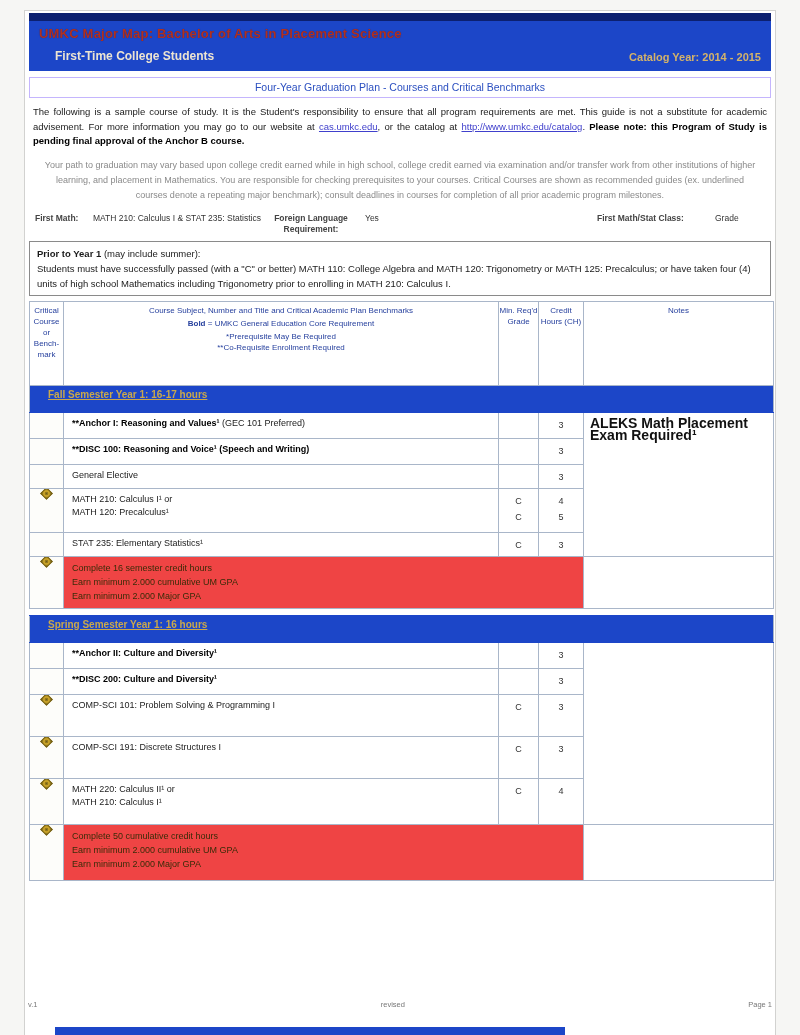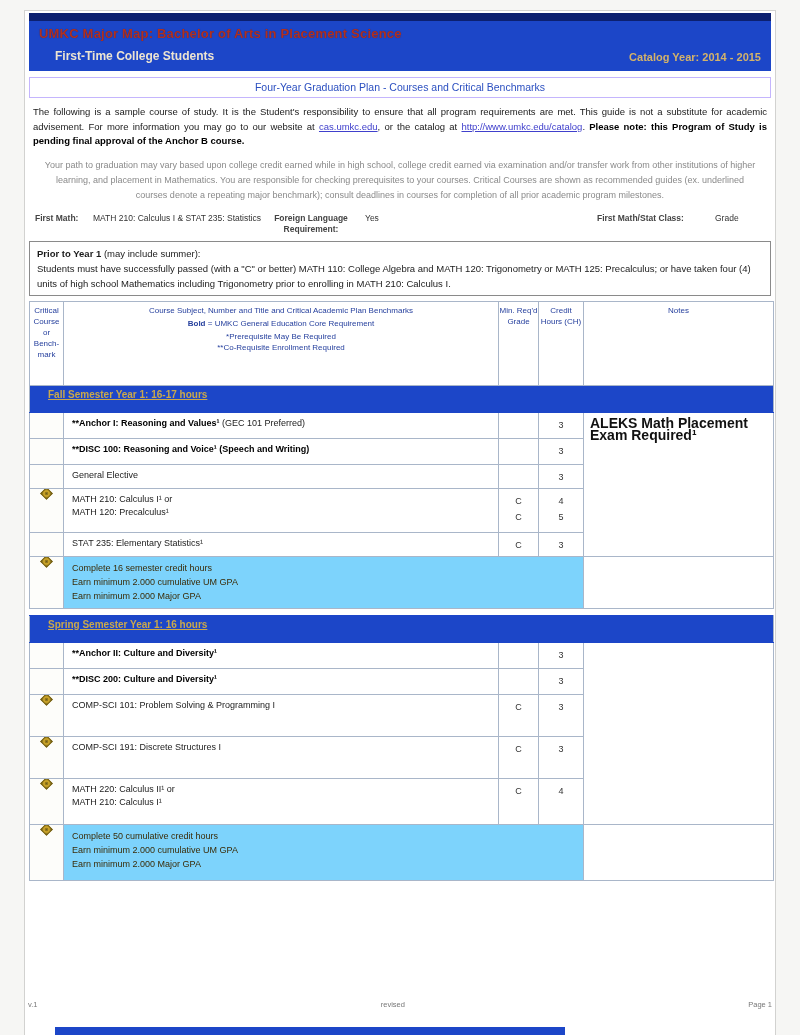--- a/index.html
+++ b/index.html
@@ -63,21 +63,21 @@
   td.course { padding:4px 4px 2px 8px; line-height:13px; }
   td.course b { color:#000; }
   td.grade, td.credit { text-align:center; padding-top:4px; line-height:16px; color:#333; }
   td.notes { padding:4px 4px 0 6px; line-height:12px; }
   td.notes .note-b { font-weight:bold; color:#111; font-size:14px; }
   td.critcell { text-align:center; vertical-align:middle; background:#fdfdfa; }
 
   tr.r26 td { height:26px; } tr.r24 td { height:24px; } tr.r44 td { height:44px; }
   tr.r42 td { height:42px; } tr.r46 td { height:46px; }
 
-  td.bench { background:#7dd3fc; border-color:#e2a332 #a9b6c9; padding:4px 6px 2px 8px;
+  td.bench { background:#ef4444; border-color:#e2a332 #a9b6c9; padding:4px 6px 2px 8px;
              line-height:14px; color:#3a2c08; font-size:9px; }
   tr.bench-row td { height:52px; }
   tr.bench-row2 td { height:56px; }
 
   .diamond { display:inline-block; width:9px; height:9px; transform:rotate(45deg);
              background:radial-gradient(#6f5c14 0 24%, #c9a227 30% 70%, #8a751e 75%);
              border:1px solid #6f5c14; }
 
   
   .footer { position:absolute; left:28px; right:28px; top:1000px; display:flex;

